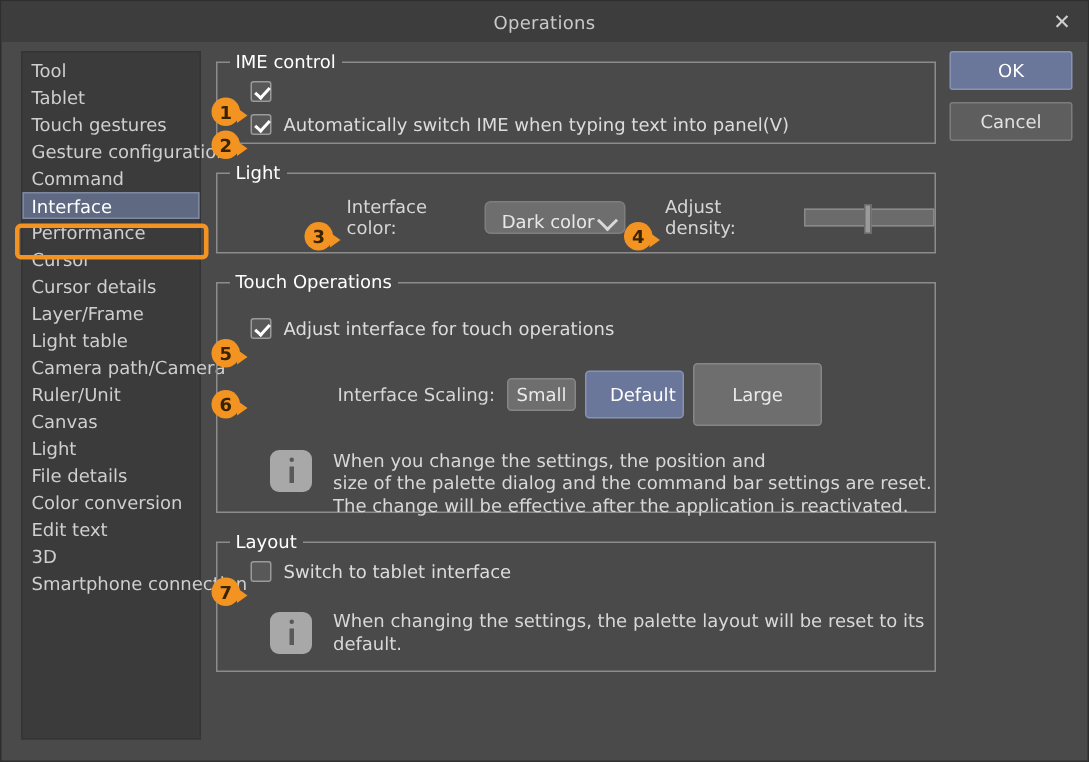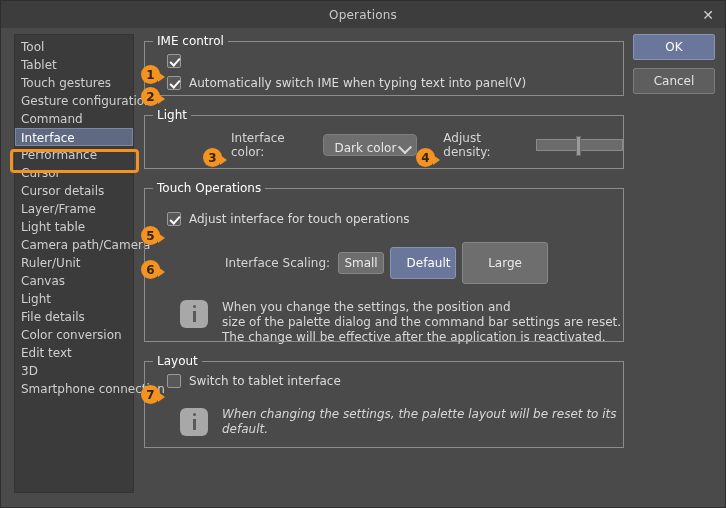--- a/index.html
+++ b/index.html
@@ -393,21 +393,21 @@
         </div>
       </fieldset>
 
       <fieldset class="group" style="height:94px;">
         <legend>Layout</legend>
         <div class="badge" style="left:-4px; top:17px;">7</div>
         <div class="cb-row" style="margin:3px 0 0 22px;">
           <div class="checkbox"></div>
           <span class="cb-label">Switch to tablet interface</span>
         </div>
-        <div class="info-row" style="margin:16px 0 0 35px; align-items:center;font-style:italic;">
+        <div class="info-row" style="margin:16px 0 0 35px; align-items:center;">
           <div class="info-icon"></div>
           <div class="info-text">When changing the settings, the palette layout will be reset to its default.</div>
         </div>
       </fieldset>
 
     </div>
 
     <div id="actions">
       <div id="ok-btn" class="act-btn">OK</div>
       <div id="cancel-btn" class="act-btn">Cancel</div>

